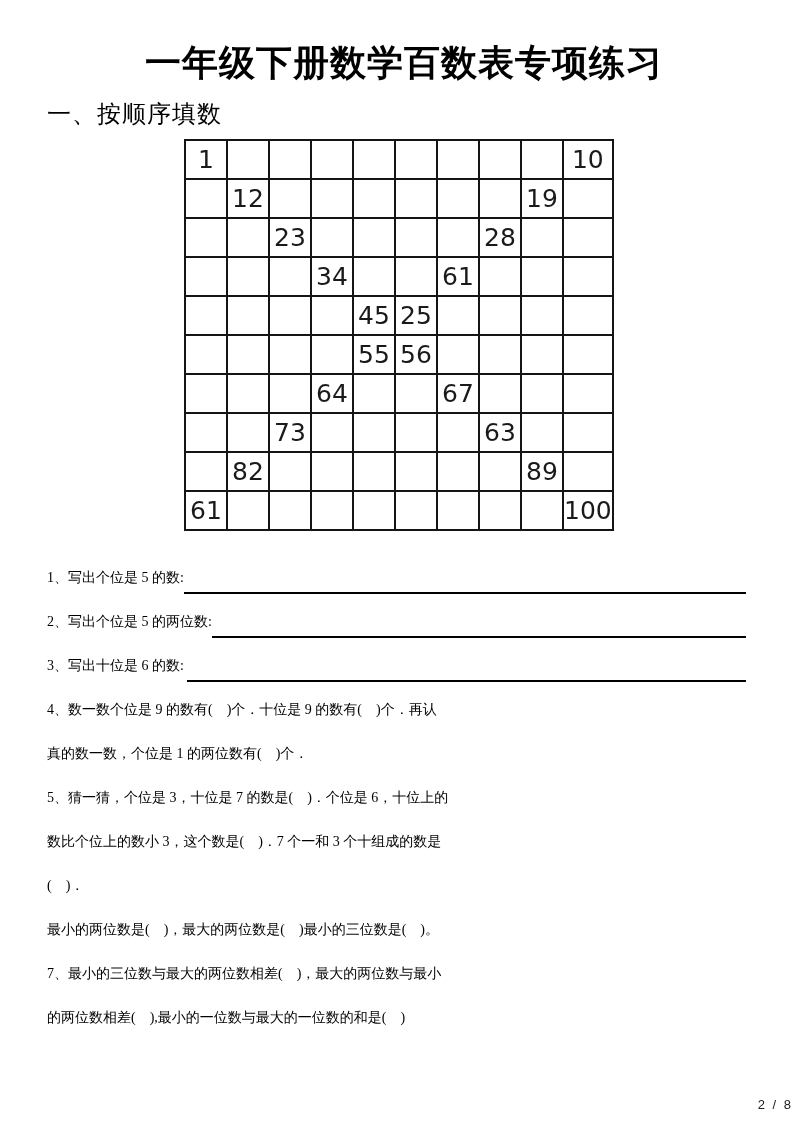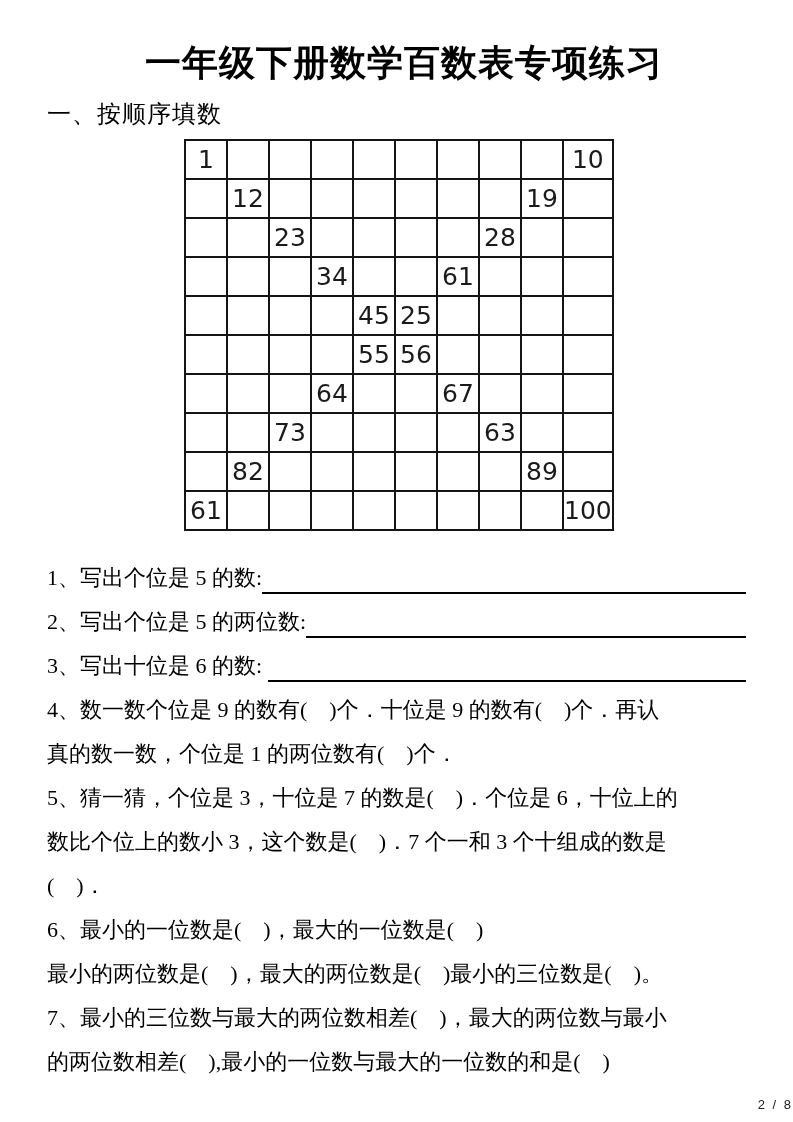--- a/index.html
+++ b/index.html
@@ -48,21 +48,21 @@
     text-align: center;
     vertical-align: middle;
     font-family: "DejaVu Sans", sans-serif;
     font-size: 25px;
     line-height: 1;
     color: #1a1a1a;
   }
   .questions {
     margin: 25px 47px 0 47px;
     font-family: "Liberation Serif", serif;
-    font-size: 22px;
+    font-size: 14px;
     color: #000;
   }
   .q-line {
     display: flex;
     height: 44px;
     line-height: 44px;
     align-items: stretch;
   }
   .q-text {
     white-space: pre;
@@ -241,23 +241,20 @@
     <div class="q-line">
       <span class="q-text">5、猜一猜，个位是 3，十位是 7 的数是(    )．个位是 6，十位上的</span>
     </div>
     <div class="q-line">
       <span class="q-text">数比个位上的数小 3，这个数是(    )．7 个一和 3 个十组成的数是</span>
     </div>
     <div class="q-line">
       <span class="q-text">(    )．</span>
     </div>
     <div class="q-line">
-      <span class="q-text">6、最小的一位数是(    )，最大的一位数是(    )</span>
-    </div>
-    <div class="q-line">
       <span class="q-text">最小的两位数是(    )，最大的两位数是(    )最小的三位数是(    )。</span>
     </div>
     <div class="q-line">
       <span class="q-text">7、最小的三位数与最大的两位数相差(    )，最大的两位数与最小</span>
     </div>
     <div class="q-line">
       <span class="q-text">的两位数相差(    ),最小的一位数与最大的一位数的和是(    )</span>
     </div>
   </div>
 

